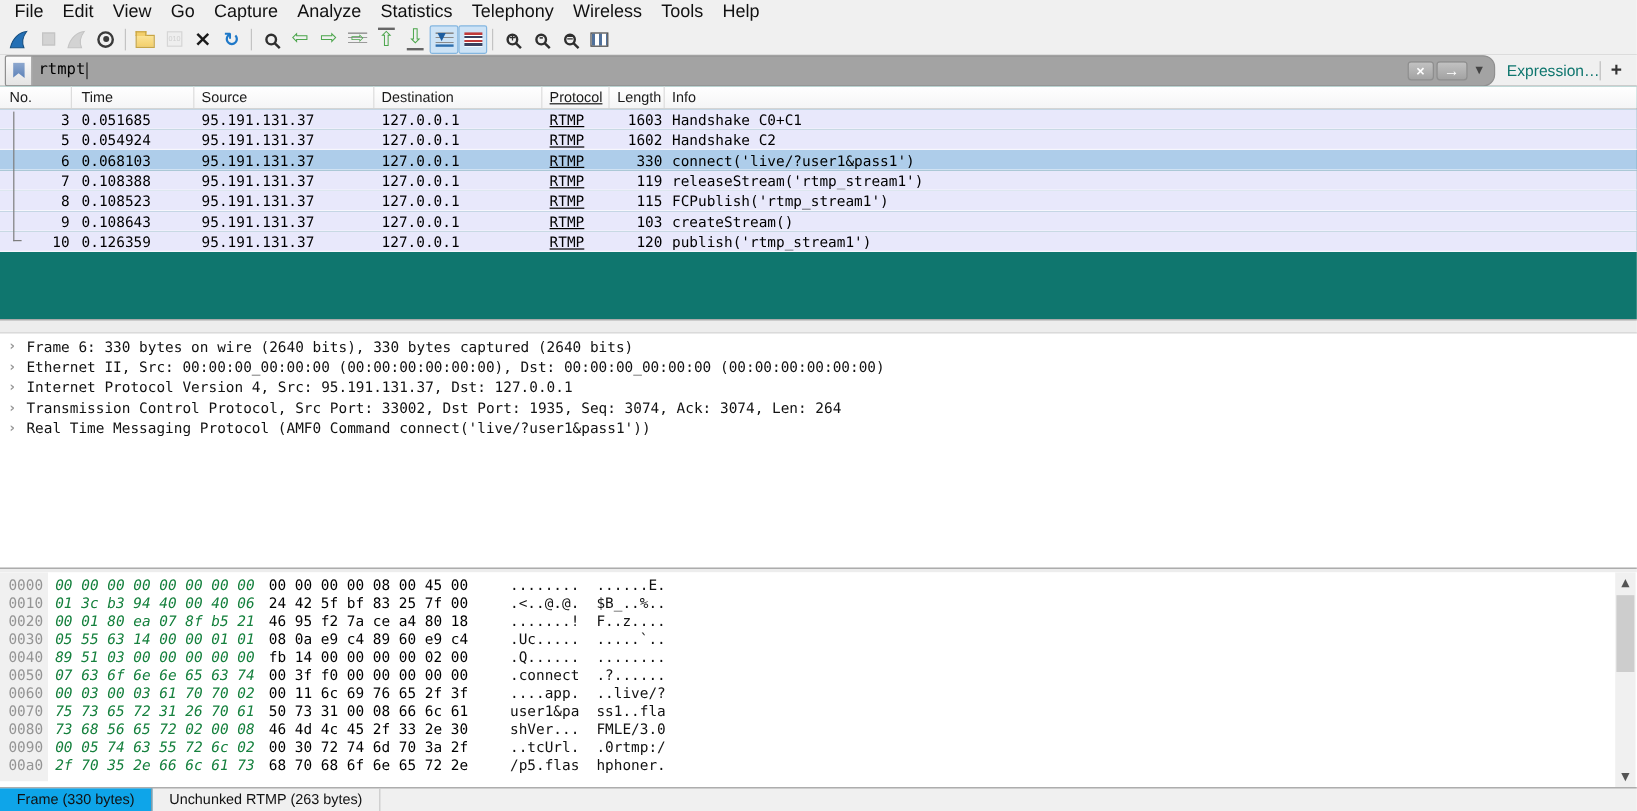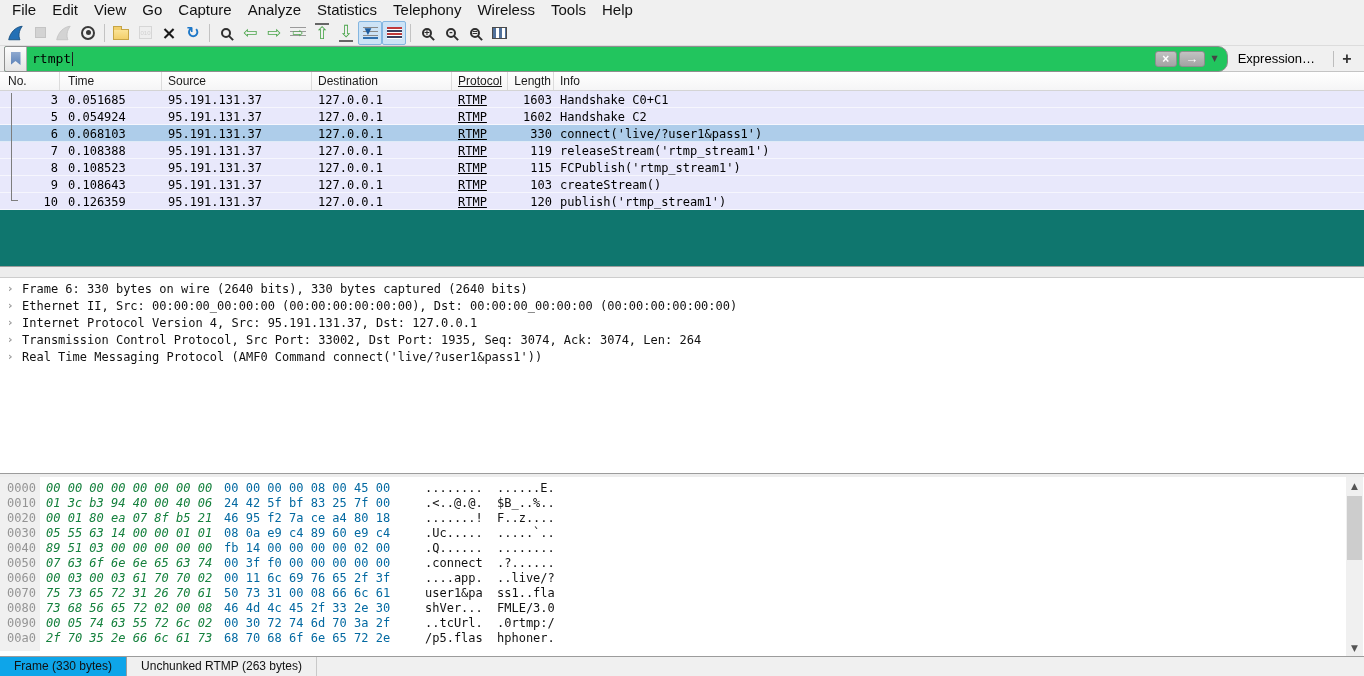--- a/index.html
+++ b/index.html
@@ -51,36 +51,36 @@
   .clz { width:15px; height:12px;
          background:repeating-linear-gradient(180deg,#c03a3a 0 2px,#ffffff 2px 3px,#39405e 3px 5px,#ffffff 5px 6px); }
   .rsz { width:15px; height:12px; border:1px solid #4a4a4a;
          background:repeating-linear-gradient(90deg,#51719b 0 3px,#fff 3px 6px); }
 
   
   #filterbar { position:absolute; left:0; top:46px; width:1364px; height:26px;
                background:#f0f0f0; border-bottom:1px solid #c4c4c4;
                display:flex; align-items:center; padding:0 4px; }
   #filterbox { flex:1; height:26px; border:1px solid #8f8f8f; border-radius:2px 10px 10px 2px;
-               background:#22c55e; display:flex; align-items:center; overflow:hidden; }
+               background:#a3a3a3; display:flex; align-items:center; overflow:hidden; }
   #bmkbtn { width:22px; height:100%; background:linear-gradient(#fcfcfc,#e4e4e4);
             border-right:1px solid #adadad; display:flex; align-items:center; justify-content:center; }
   .bmk { width:10px; height:13px; background:linear-gradient(#8fa9cf,#5c82b8);
          clip-path:polygon(0 0,100% 0,100% 100%,50% 70%,0 100%); }
   #filtertext { flex:1; font-family:"DejaVu Sans Mono",monospace; font-size:13px; color:#000;
                 padding-left:5px; display:flex; align-items:center; }
   .caret { width:1px; height:14px; background:#222; margin-left:1px; }
   .fbtn { height:16px; border-radius:3px; background:linear-gradient(#c2c2c2,#a3a3a3);
           border:1px solid #8e8e8e; color:#fff; display:flex; align-items:center;
           justify-content:center; margin-right:2px; font-weight:bold; }
   .fbtn.fx { width:22px; font-size:12px; }
   .fbtn.fgo { width:26px; font-size:13px; }
   .fcaret { width:16px; color:#444; font-size:8px; display:flex; align-items:center;
             justify-content:center; margin-right:4px; font-family:"DejaVu Sans",sans-serif; }
-  #exprbtn { font-size:13px; color:#000000; margin:0 18px 0 10px; }
+  #exprbtn { font-size:13px; color:#0f766e; margin:0 0 0 10px; }
   .vsep { width:0; height:16px; border-left:1px solid #bdbdbd; }
   #plusbtn { width:26px; text-align:center; font-size:16px; font-weight:bold; color:#333; }
 
   
   #packetlist { position:absolute; left:0; top:72px; width:1364px; height:194px; background:#0f766e; }
   #plheader { display:flex; height:19px; background:linear-gradient(#ffffff,#f5f5f6);
               border-bottom:1px solid #d4d4d4; font-size:12px; color:#1a1a1a; }
   #plheader .hc { border-right:1px solid #dcdcdc; padding-left:6px; line-height:18px;
                   white-space:nowrap; overflow:hidden; }
   .prow { display:flex; height:17px; background:#e8e8fb; font-family:"DejaVu Sans Mono",monospace;
@@ -115,21 +115,21 @@
           font-family:"DejaVu Sans",sans-serif; }
 
   
   #hexpane { position:absolute; left:0; top:477px; width:1364px; height:179px; background:#fff; }
   #hexgutter { position:absolute; left:0; top:0; width:40px; height:174px; background:#f0f0f0; }
   #hexrows { position:absolute; left:0; top:4px; right:20px; }
   .hrow { position:relative; height:15px; font-family:"DejaVu Sans Mono",monospace; font-size:12px; }
   .hrow span { position:absolute; top:0; white-space:pre; line-height:15px; }
   .off { left:7px; color:#949494; }
   .h1 { left:46px; color:#15803d;font-style:italic; }
-  .h2 { left:224px; color:#0369a1; }
+  .h2 { left:224px; color:#000000; }
   .a1 { left:425px; color:#111; }
   .a2 { left:497px; color:#111; }
 
   
   #vsb { position:absolute; right:1px; top:0; width:17px; height:179px; background:#f0f0f0; }
   .sbtn { position:absolute; left:0; width:17px; height:17px; display:flex; align-items:center;
           justify-content:center; color:#555; font-size:9px; font-family:"DejaVu Sans",sans-serif; }
   #sb-up { top:0; } #sb-dn { bottom:0; }
   #sb-thumb { position:absolute; left:1px; top:19px; width:15px; height:64px; background:#cdcdcd; }
 

